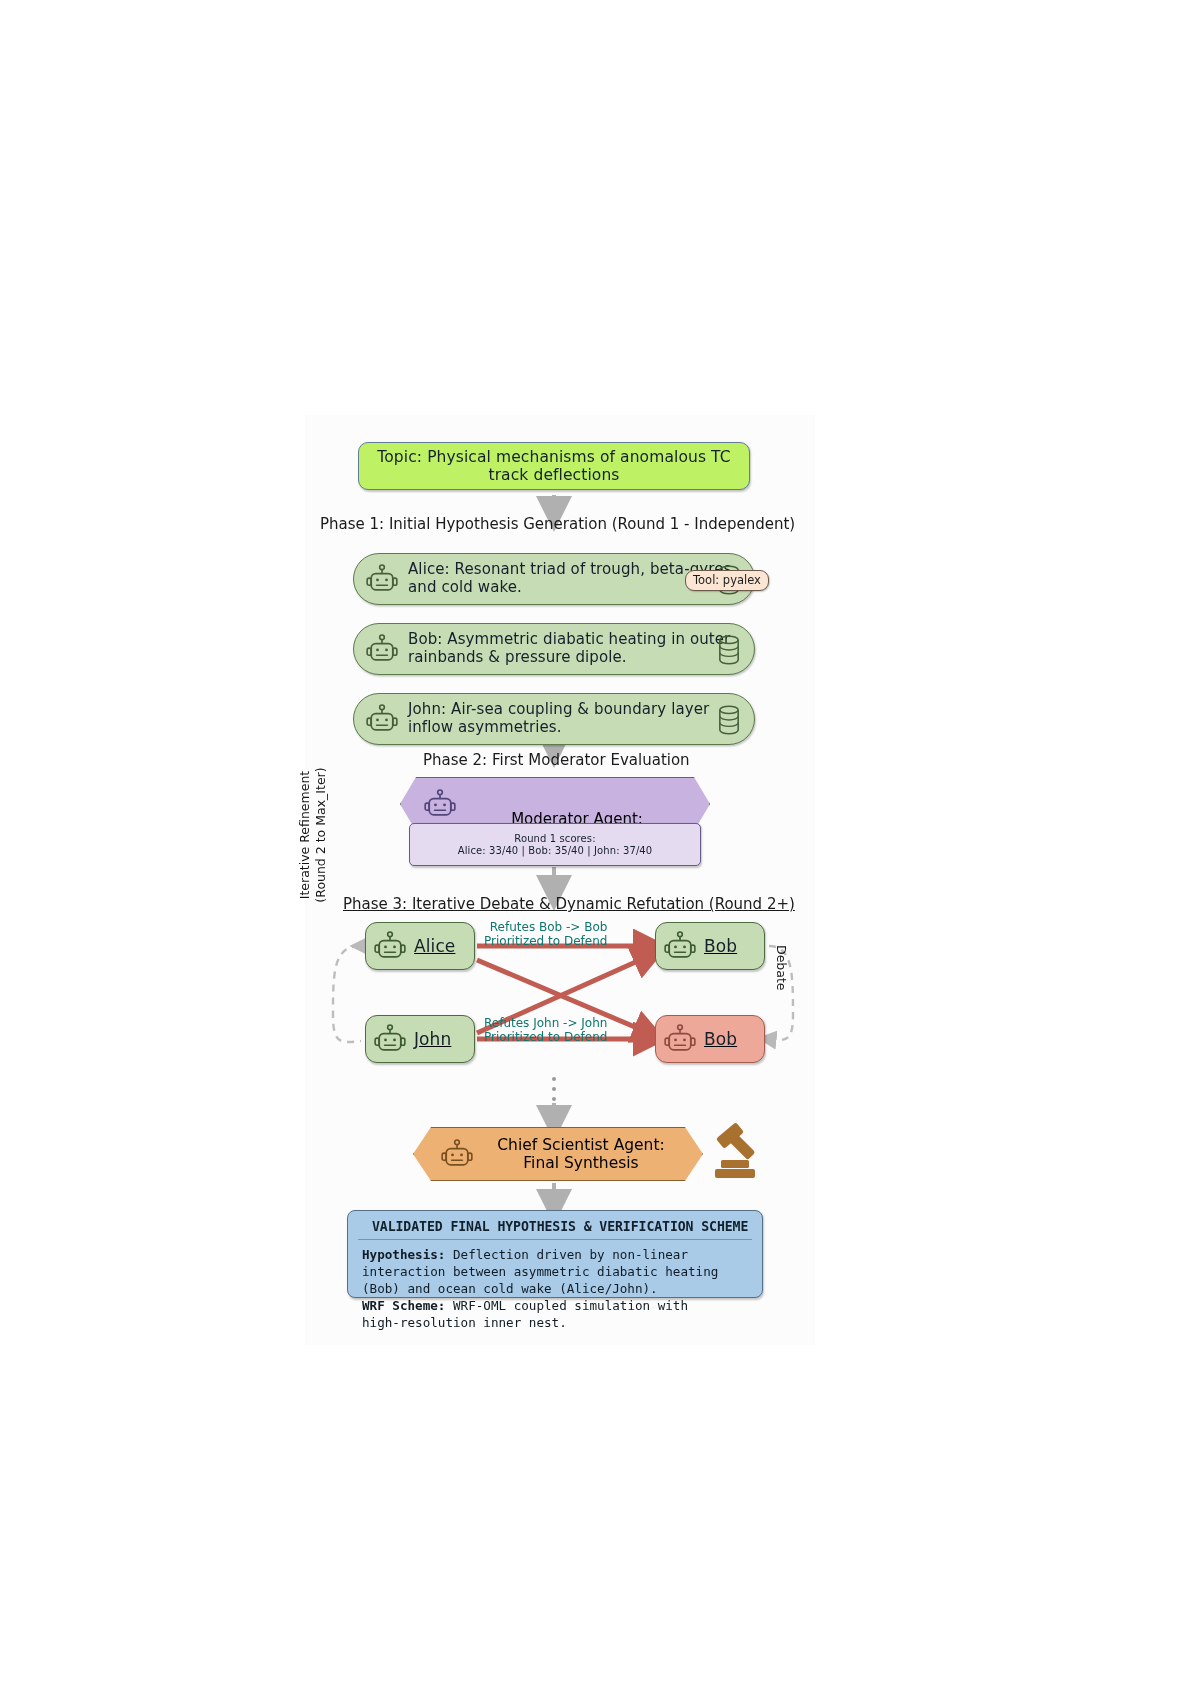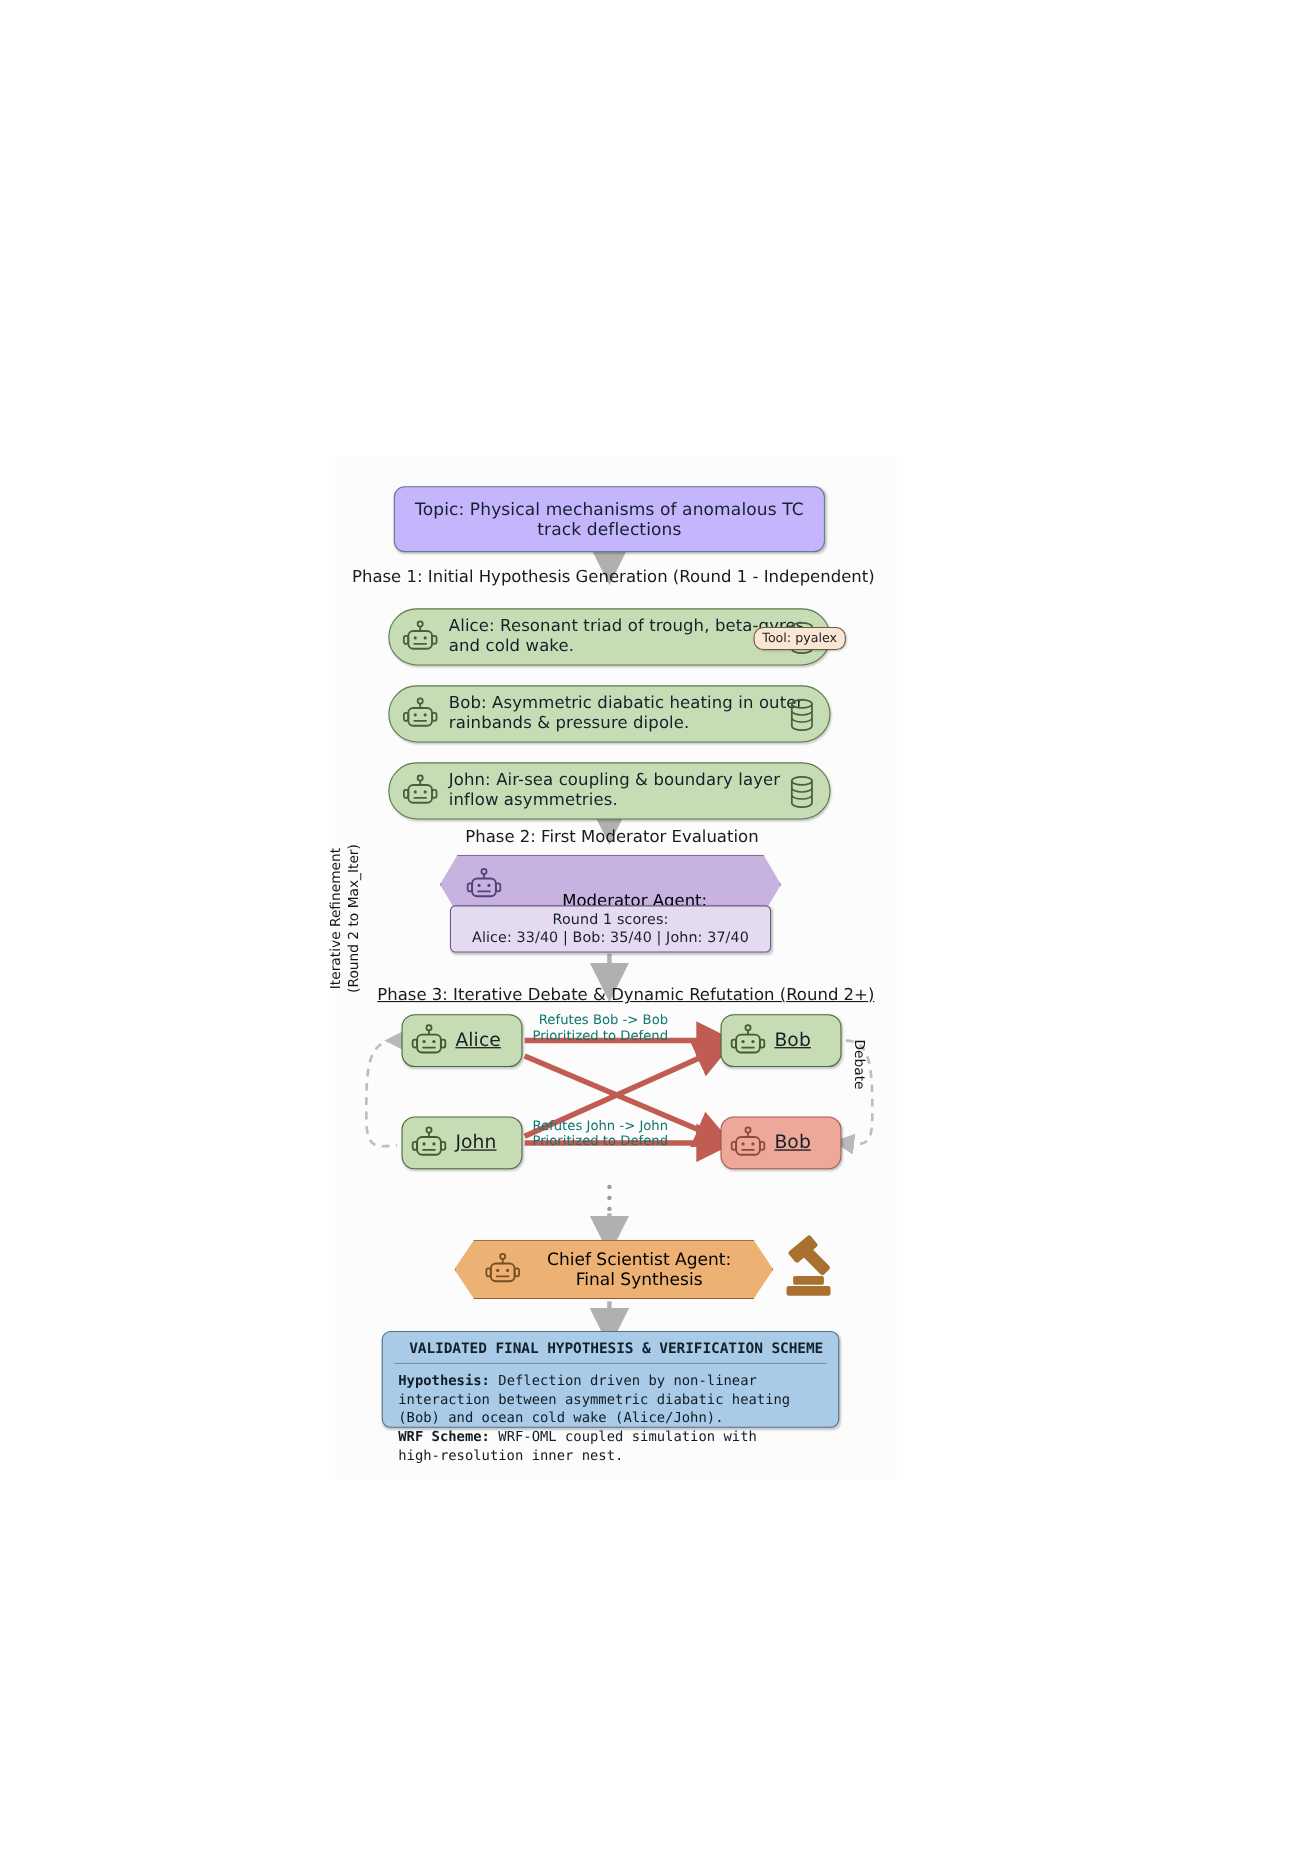--- a/index.html
+++ b/index.html
@@ -28,22 +28,22 @@
   }
   .node .txt{
     font-family:"DejaVu Sans", sans-serif;
     color:#16202b;
     line-height:1.18;
     letter-spacing:.1px;
   }
 
   
   #topic{
-    left:53px;top:27px;width:392px;height:60px;
-    background:#c4b5fd;border-color:#5f7d95;border-radius:10px;
+    left:53px;top:27px;width:392px;height:48px;
+    background:#bef264;border-color:#5f7d95;border-radius:10px;
     justify-content:center;text-align:center;
   }
   #topic .txt{font-size:15.5px;}
 
   
   .phase{
     position:absolute;
     font-family:"DejaVu Sans", sans-serif;
     font-size:15px;color:#1a1a1a;white-space:nowrap;
   }
@@ -90,21 +90,21 @@
     position:absolute;inset:0;display:flex;align-items:center;padding-left:22px;
   }
   #moderator-inner .txt{flex:1;text-align:center;font-size:15px;padding-right:14px;margin-top:47px;}
 
   
   #scores{
     left:104px;top:408px;width:292px;height:43px;
     background:#e4dbf0;border-color:#6a5a86;border-radius:5px;
     justify-content:center;text-align:center;
   }
-  #scores .txt{font-size:13px;}
+  #scores .txt{font-size:10px;}
 
   
   .dnode{
     width:110px;height:48px;border-radius:12px;
     background:#c6dcb4;border-color:#4e6b3f;padding-left:6px;text-decoration:underline;
   }
   .dnode .txt{font-size:17px;padding-left:6px;}
   #d-alice{left:60px;top:507px;}
   #d-john{left:60px;top:600px;}
   #d-bob-top{left:350px;top:507px;}

